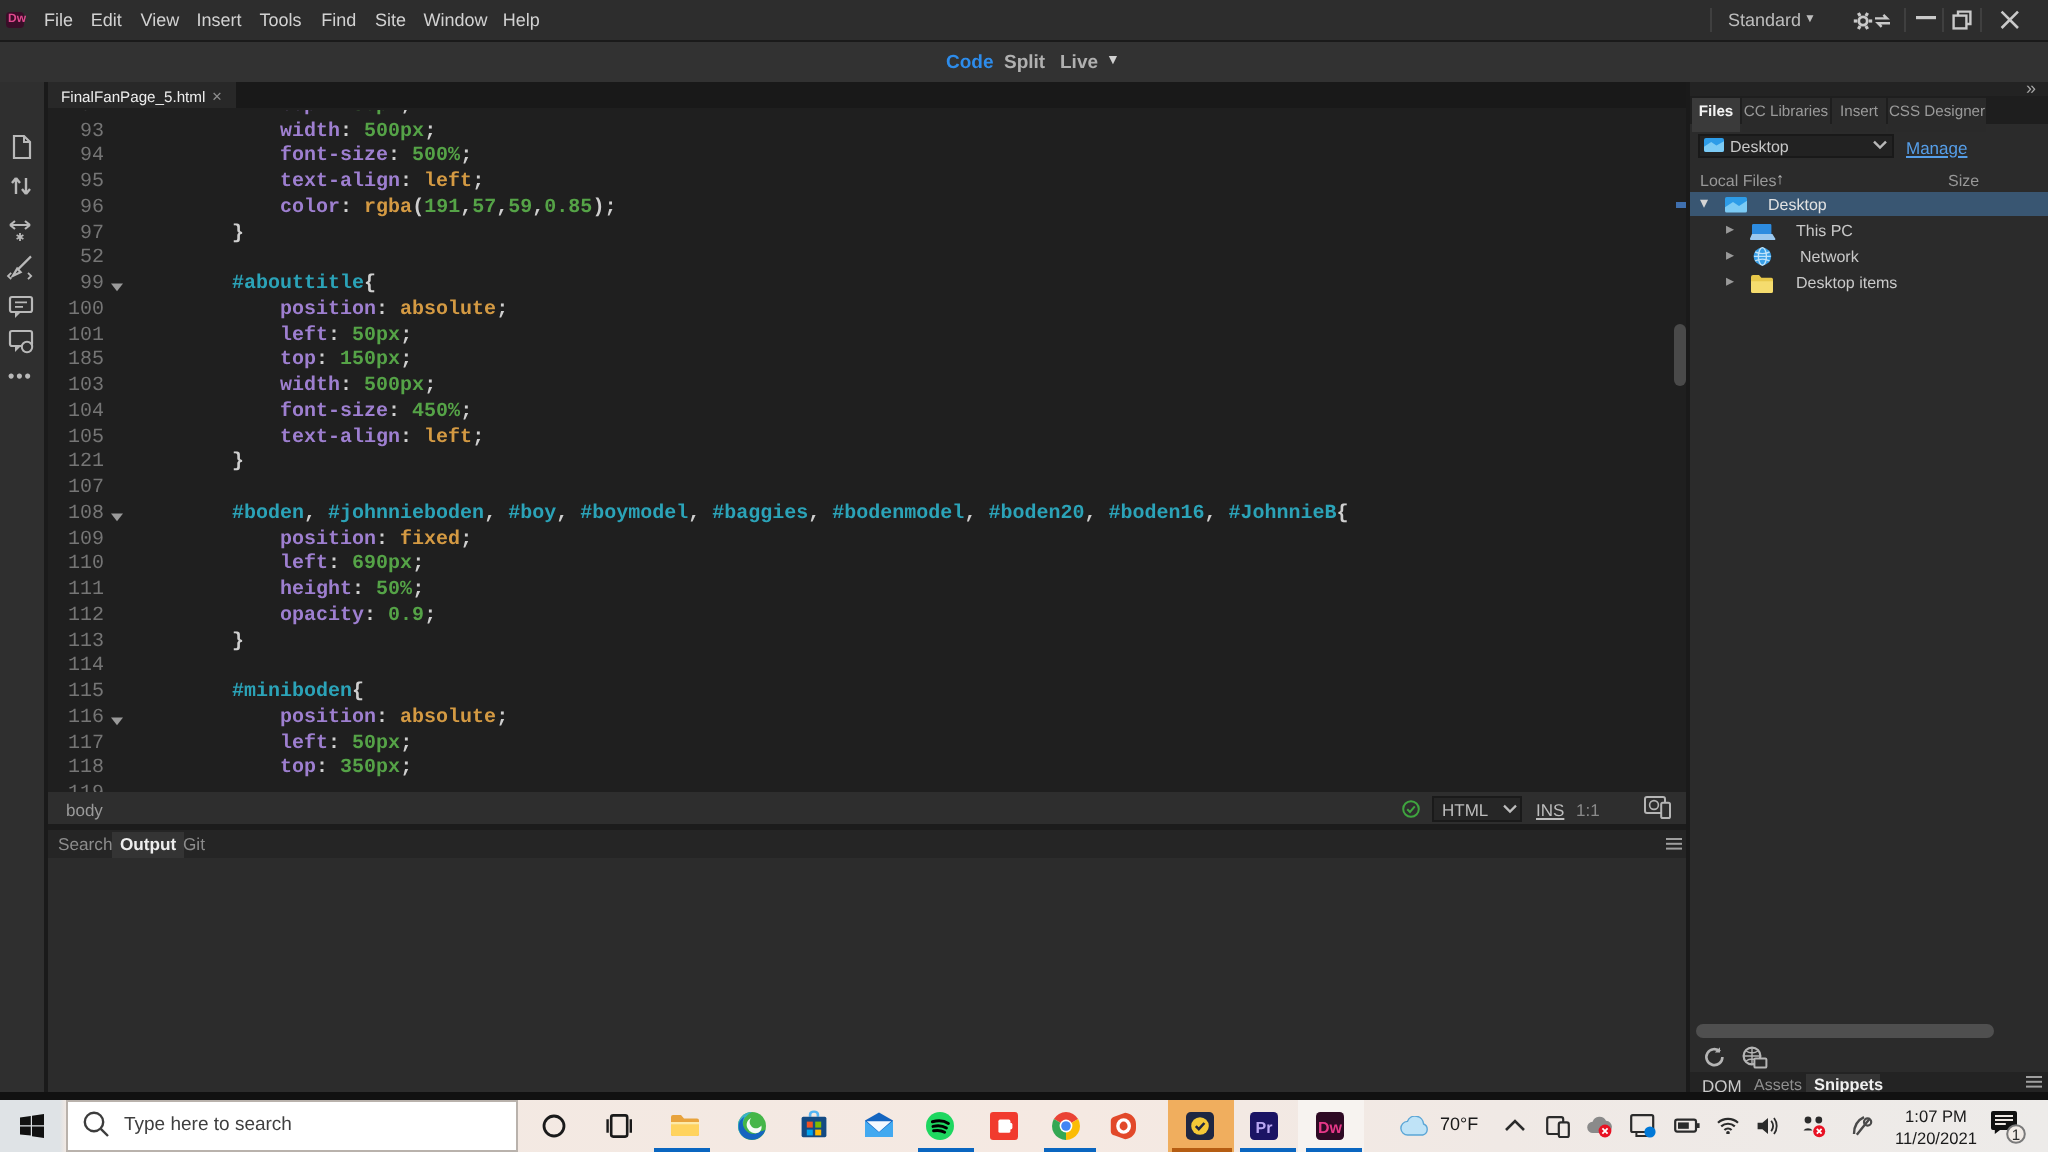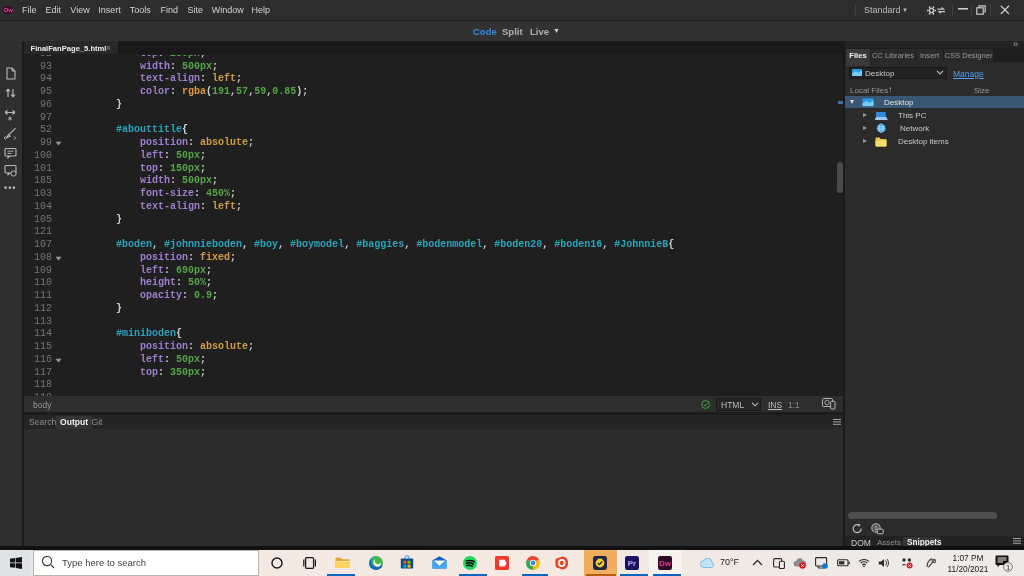--- a/index.html
+++ b/index.html
@@ -88,21 +88,21 @@
   </svg>
 <svg style="position:absolute;left:4px;top:164px" width="14" height="13" viewBox="0 0 14 13">
     <rect x="1" y="1.5" width="11" height="7.5" rx="1" fill="none" stroke="#b9b9b9" stroke-width="1.1"></rect>
     <path d="M3.5 9v3l3-3" fill="#b9b9b9"></path>
     <circle cx="9.5" cy="9.5" r="2.6" fill="#2f2f2f" stroke="#b9b9b9" stroke-width="1"></circle>
   </svg>
 <div style="position:absolute;left:4px;top:183px;color:#b9b9b9;font-size:9px;letter-spacing:1px;font-weight:bold">•••</div>
 
 <div class="abs" style="left:24px;top:41px;width:821px;height:13px;background:#191919"></div>
 <div class="abs" style="left:24px;top:41px;width:94px;height:13px;background:#282828"></div>
-<div class="abs" style="left:30.5px;top:43.8px;color:#ededed;font-size:7.6px;font-weight:bold">FinalFanPage_5.html</div>
+<div class="abs" style="left:30.5px;top:43.8px;color:#ededed;font-size:7.6px;font-weight:normal">FinalFanPage_5.html</div>
 <div class="abs" style="left:106px;top:42.8px;color:#8f8f8f;font-size:8.5px">×</div>
 
 <div class="abs mono" style="left:24px;top:55px;width:821px;height:341px;background:#1f1f1f;overflow:hidden">
   <div class="abs" style="left:0;top:-7.200000000000003px;width:28px;color:#757575;font-size:10px;line-height:12.752px;text-align:right">
       <div class="cl">92</div>
       <div class="cl">93</div>
       <div class="cl">94</div>
       <div class="cl">95</div>
       <div class="cl">96</div>
       <div class="cl">97</div>
@@ -134,20 +134,21 @@
     </svg>
     <svg class="fold" style="top:200.8px" width="7" height="5" viewBox="0 0 7 5">
       <path d="M0.5 0.8h6L3.5 4.6z" fill="#9a9a9a"></path>
     </svg>
     <svg class="fold" style="top:302.8px" width="7" height="5" viewBox="0 0 7 5">
       <path d="M0.5 0.8h6L3.5 4.6z" fill="#9a9a9a"></path>
     </svg>
   <div class="abs" style="left:68px;top:-7.200000000000003px;font-size:10px;line-height:12.752px;font-weight:bold">
       <div class="cl">&nbsp;&nbsp;&nbsp;&nbsp;&nbsp;&nbsp;&nbsp;&nbsp;<span class="p">top</span><span class="o">: </span><span class="n">250px</span><span class="o">;</span></div>
       <div class="cl">&nbsp;&nbsp;&nbsp;&nbsp;&nbsp;&nbsp;&nbsp;&nbsp;<span class="p">width</span><span class="o">: </span><span class="n">500px</span><span class="o">;</span></div>
+      <div class="cl">&nbsp;&nbsp;&nbsp;&nbsp;&nbsp;&nbsp;&nbsp;&nbsp;<span class="p">font-size</span><span class="o">: </span><span class="n">500%</span><span class="o">;</span></div>
       <div class="cl">&nbsp;&nbsp;&nbsp;&nbsp;&nbsp;&nbsp;&nbsp;&nbsp;<span class="p">text-align</span><span class="o">: </span><span class="k">left</span><span class="o">;</span></div>
       <div class="cl">&nbsp;&nbsp;&nbsp;&nbsp;&nbsp;&nbsp;&nbsp;&nbsp;<span class="p">color</span><span class="o">: </span><span class="k">rgba</span><span class="o">(</span><span class="n">191</span><span class="o">,</span><span class="n">57</span><span class="o">,</span><span class="n">59</span><span class="o">,</span><span class="n">0.85</span><span class="o">);</span></div>
       <div class="cl">&nbsp;&nbsp;&nbsp;&nbsp;<span class="o">}</span></div>
       <div class="cl"></div>
       <div class="cl">&nbsp;&nbsp;&nbsp;&nbsp;<span class="s">#abouttitle</span><span class="o">{</span></div>
       <div class="cl">&nbsp;&nbsp;&nbsp;&nbsp;&nbsp;&nbsp;&nbsp;&nbsp;<span class="p">position</span><span class="o">: </span><span class="k">absolute</span><span class="o">;</span></div>
       <div class="cl">&nbsp;&nbsp;&nbsp;&nbsp;&nbsp;&nbsp;&nbsp;&nbsp;<span class="p">left</span><span class="o">: </span><span class="n">50px</span><span class="o">;</span></div>
       <div class="cl">&nbsp;&nbsp;&nbsp;&nbsp;&nbsp;&nbsp;&nbsp;&nbsp;<span class="p">top</span><span class="o">: </span><span class="n">150px</span><span class="o">;</span></div>
       <div class="cl">&nbsp;&nbsp;&nbsp;&nbsp;&nbsp;&nbsp;&nbsp;&nbsp;<span class="p">width</span><span class="o">: </span><span class="n">500px</span><span class="o">;</span></div>
       <div class="cl">&nbsp;&nbsp;&nbsp;&nbsp;&nbsp;&nbsp;&nbsp;&nbsp;<span class="p">font-size</span><span class="o">: </span><span class="n">450%</span><span class="o">;</span></div>

